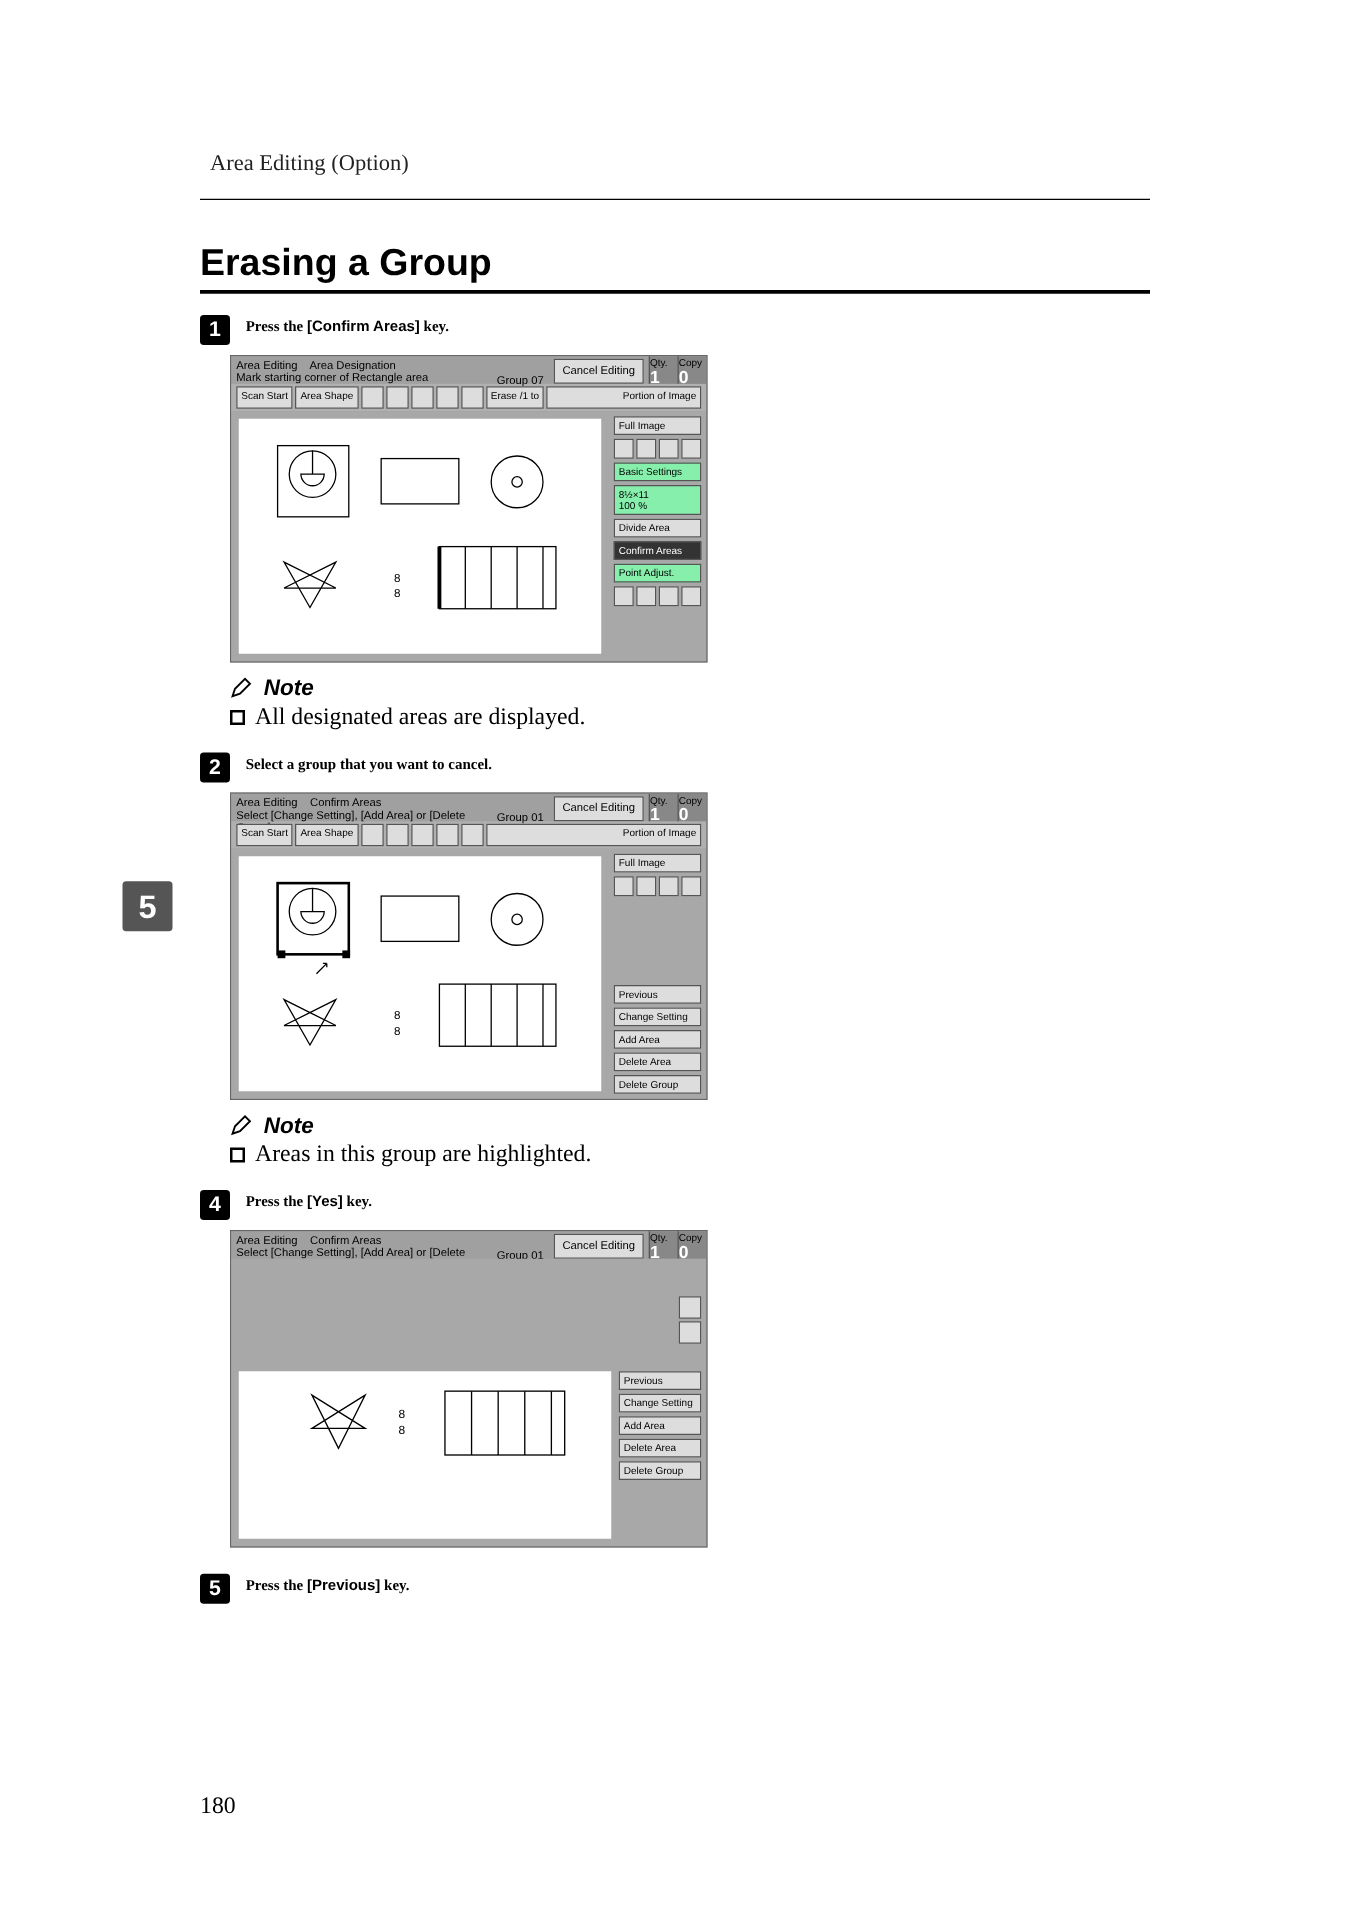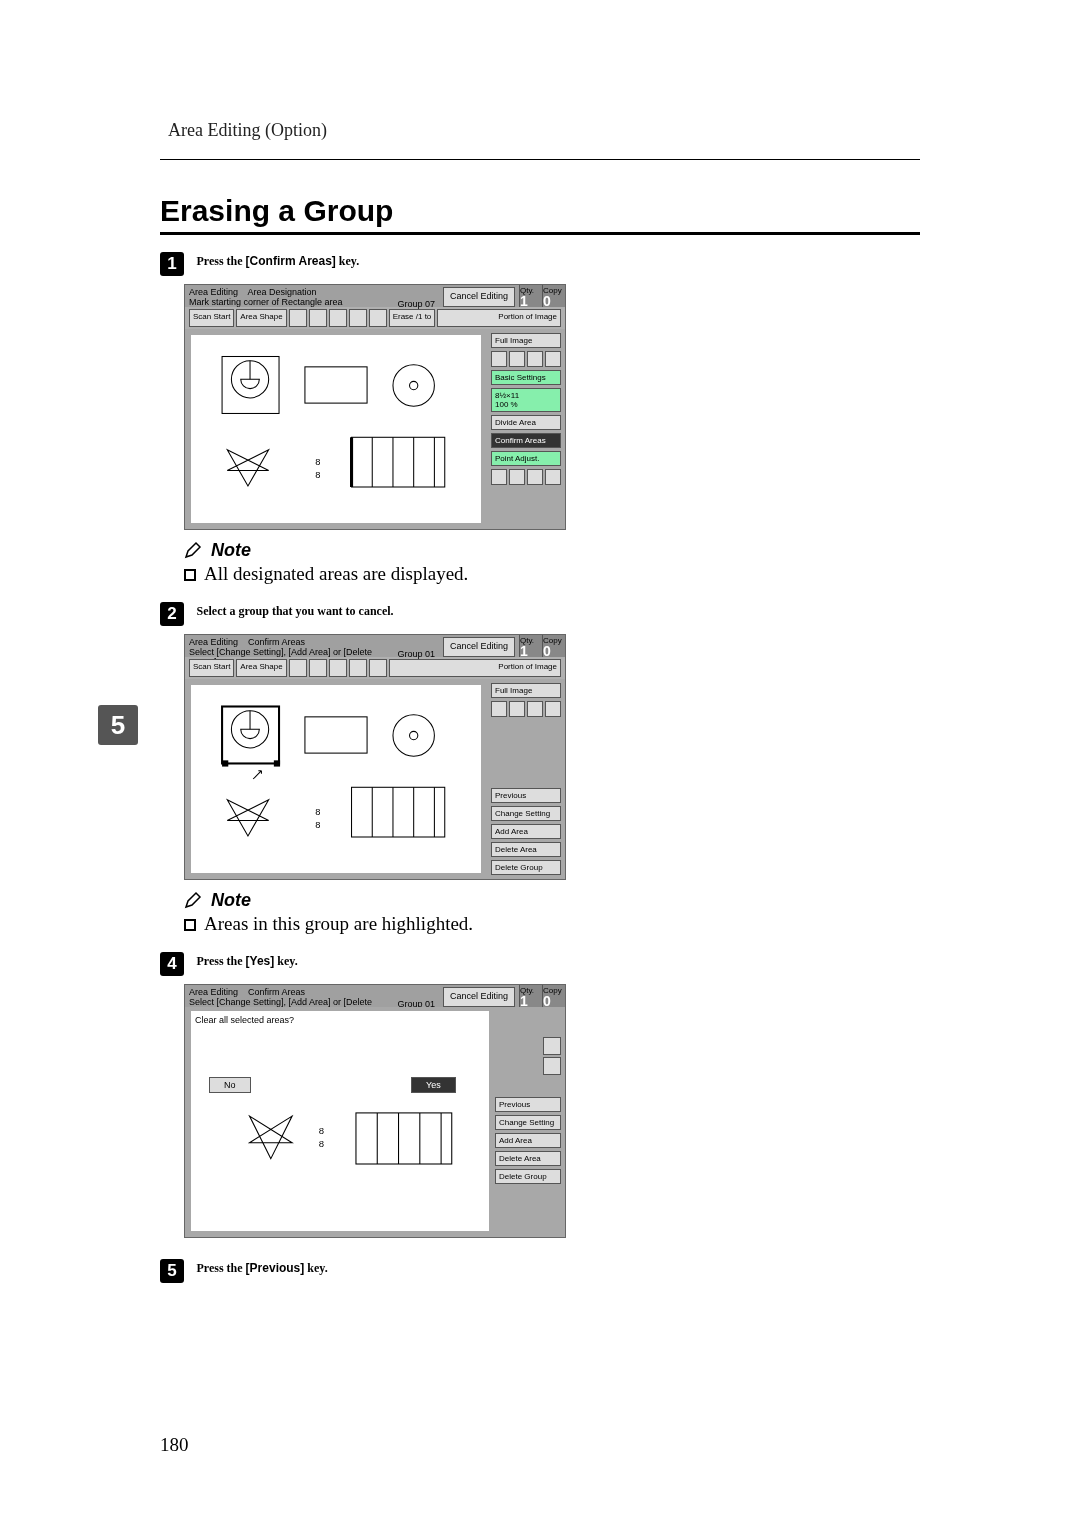--- a/index.html
+++ b/index.html
@@ -509,25 +509,20 @@
           <span>Qty.</span>
           <div class="big">1</div>
         </div>
         <div class="ss-counter">
           <span>Copy</span>
           <div class="big">0</div>
         </div>
       </div>
     </div>
     <div class="ss-body">
-      <div class="dlg-area">
-        <span>Clear all selected areas?</span>
-        <div class="dlg-btn no-btn">No</div>
-        <div class="dlg-btn yes-btn hl">Yes</div>
-      </div>
       <div class="scrollbtn" style="top:30px"></div>
       <div class="scrollbtn" style="top:50px"></div>
       <div class="lower-canvas">
         <svg viewBox="0 0 280 120" width="100%" height="100%">
           <polygon points="75,55 55,15 95,40 55,40 95,15" fill="none" stroke="#000"></polygon>
           <rect x="155" y="12" width="90" height="48" fill="none" stroke="#000"></rect>
           <line x1="175" y1="12" x2="175" y2="60" stroke="#000"></line>
           <line x1="195" y1="12" x2="195" y2="60" stroke="#000"></line>
           <line x1="215" y1="12" x2="215" y2="60" stroke="#000"></line>
           <line x1="235" y1="12" x2="235" y2="60" stroke="#000"></line>

